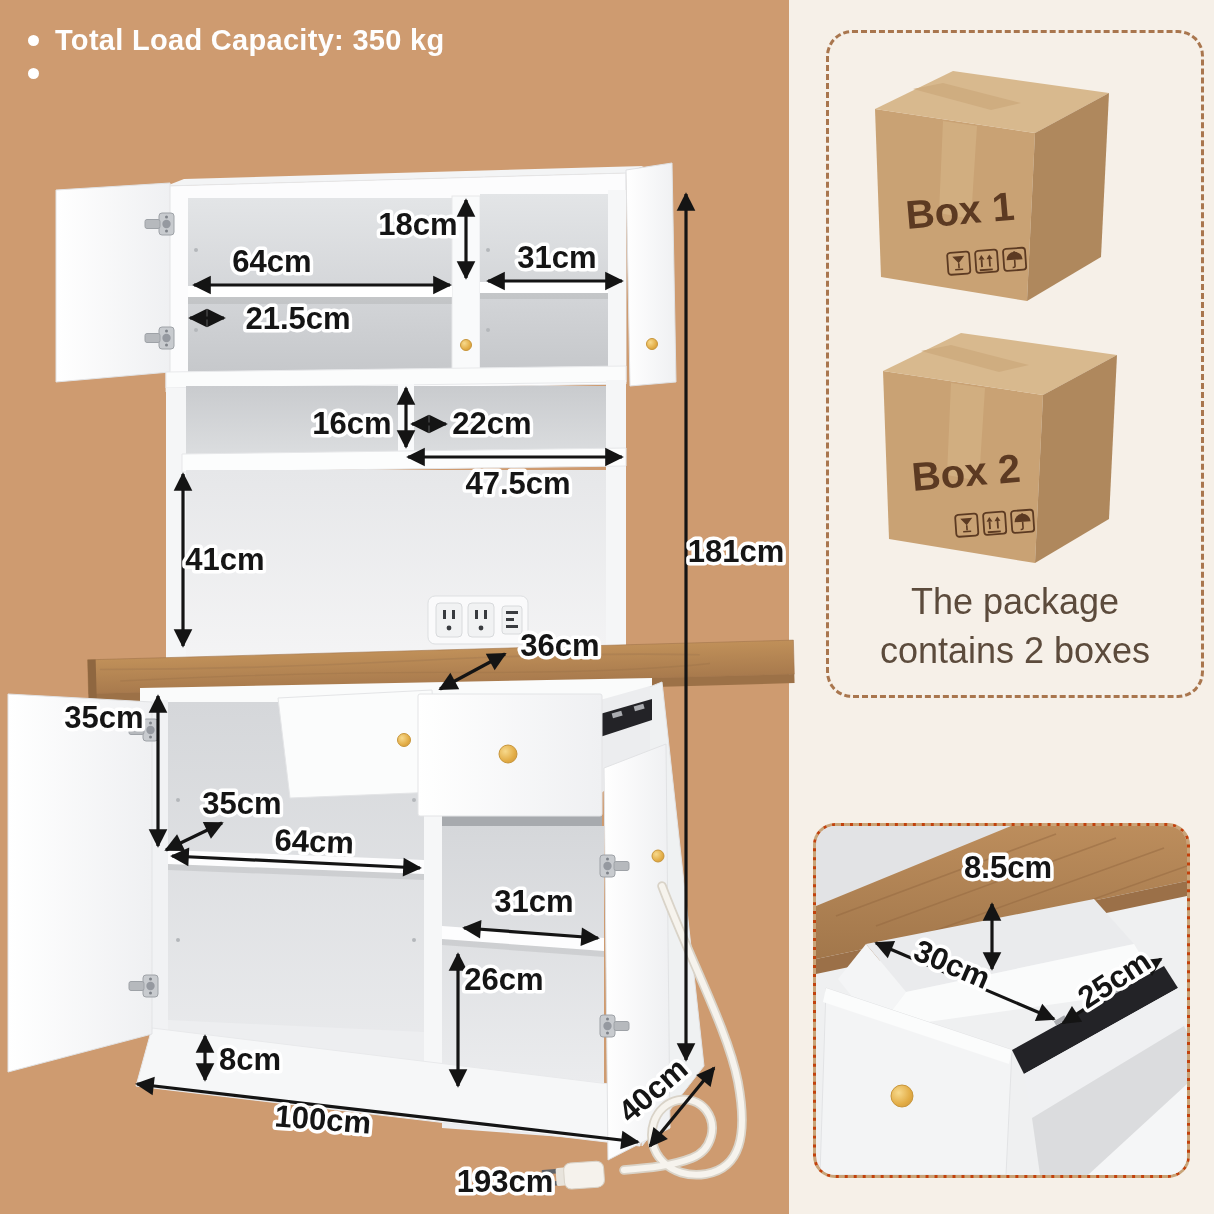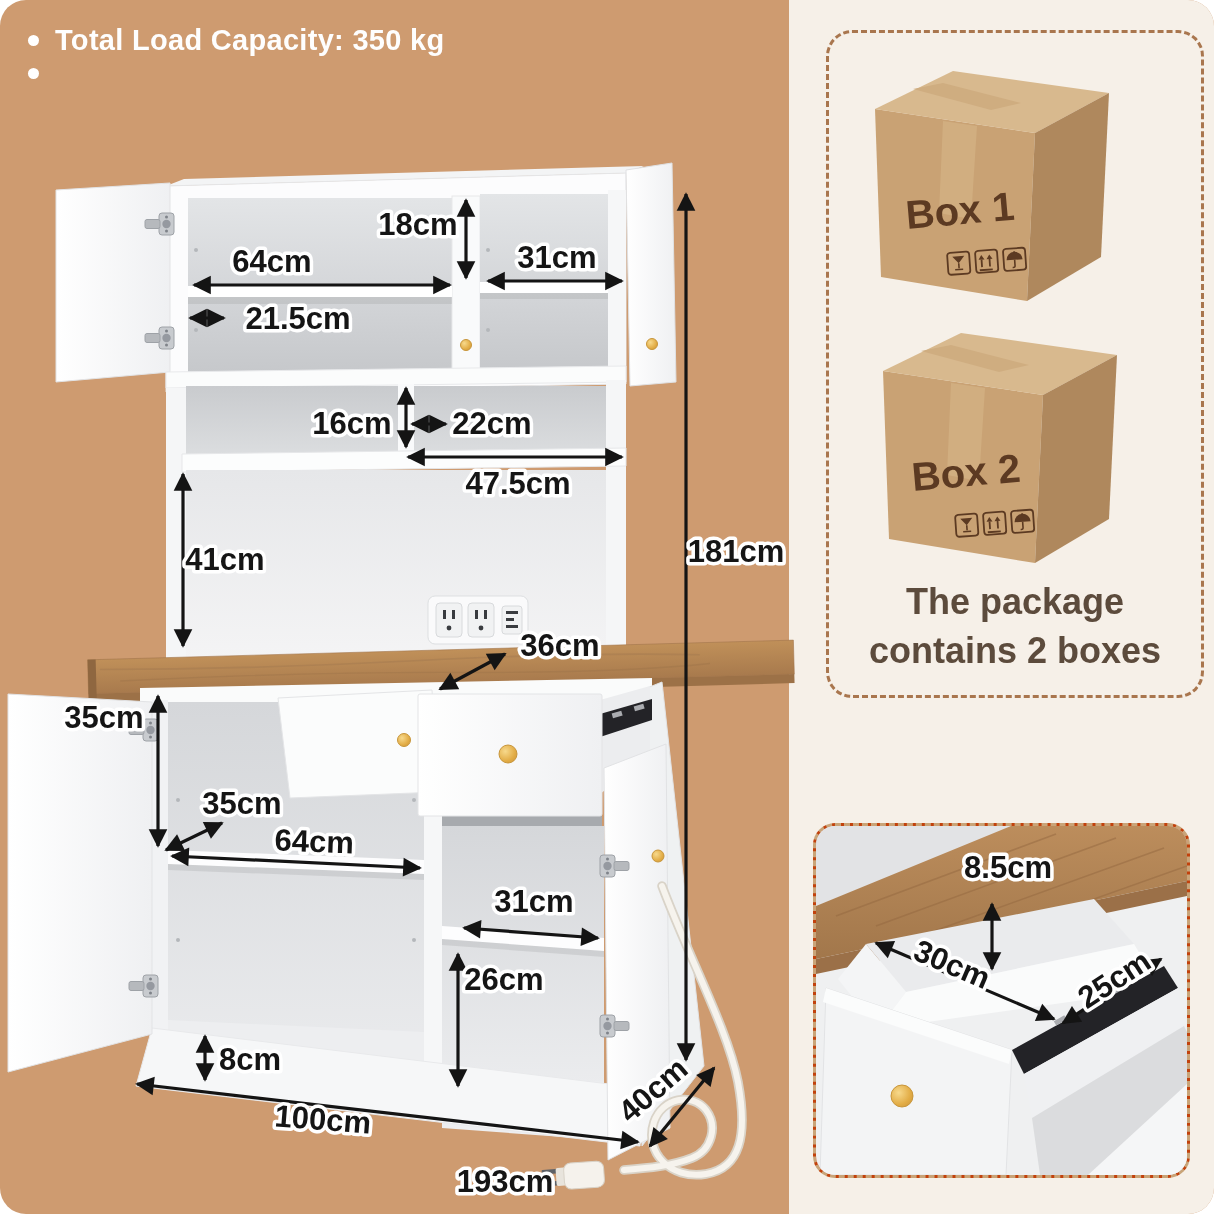--- a/index.html
+++ b/index.html
@@ -1,34 +1,34 @@
 <!DOCTYPE html>
 <html><head>
 <meta charset="utf-8">
 <style>
   html,body{margin:0;padding:0;}
   .stage{position:relative;width:1214px;height:1214px;background:#CE9B70;overflow:hidden;
-         font-family:"Liberation Sans",sans-serif;border-radius:26px;}
+         font-family:"Liberation Sans",sans-serif;}
   .bg-right{position:absolute;left:789px;top:0;width:425px;height:1214px;background:#F6F0E8;}
   
   .specs{position:absolute;left:28px;top:24px;margin:0;padding:0;list-style:none;}
   .specs li{display:flex;align-items:center;margin-bottom:11px;color:#FEFEFE;
             font-size:29px;font-weight:600;letter-spacing:.3px;}
   .specs .dot{width:11px;height:11px;border-radius:50%;background:#fff;margin-right:16px;flex:none;}
   
   .cab{position:absolute;left:0;top:0;}
   .dim{font-family:"Liberation Sans",sans-serif;font-size:31px;font-weight:700;fill:#151515;
        stroke:#ffffff;stroke-width:7px;paint-order:stroke;stroke-linejoin:round;text-anchor:middle;}
   .dimline{stroke:#141414;stroke-width:3.2px;fill:none;}
   
   .box-panel{position:absolute;left:826px;top:30px;width:378px;height:668px;box-sizing:border-box;
              border:3px dashed #A9764E;border-radius:26px;text-align:center;}
   .box-panel svg{display:block;margin:10px auto 0 auto;}
   .boxlabel{font-family:"Liberation Sans",sans-serif;font-size:40px;font-weight:700;fill:#5C3A22;}
-  .pkg-note{margin-top:4px;font-size:36px;line-height:49px;font-weight:700;color:#5C4B3C;}
+  .pkg-note{margin-top:4px;font-size:36px;line-height:49px;font-weight:400;color:#5C4B3C;}
   
   .drawer-panel{position:absolute;left:813px;top:823px;width:377px;height:355px;box-sizing:border-box;
                 border:3px dashed #C9A478;border-radius:22px;overflow:hidden;background:#c2410c;}
   .drawer-panel svg{position:absolute;left:0;top:0;}
 </style>
 </head>
 <body>
 
 <div class="stage">
   <div class="bg-right"></div>

